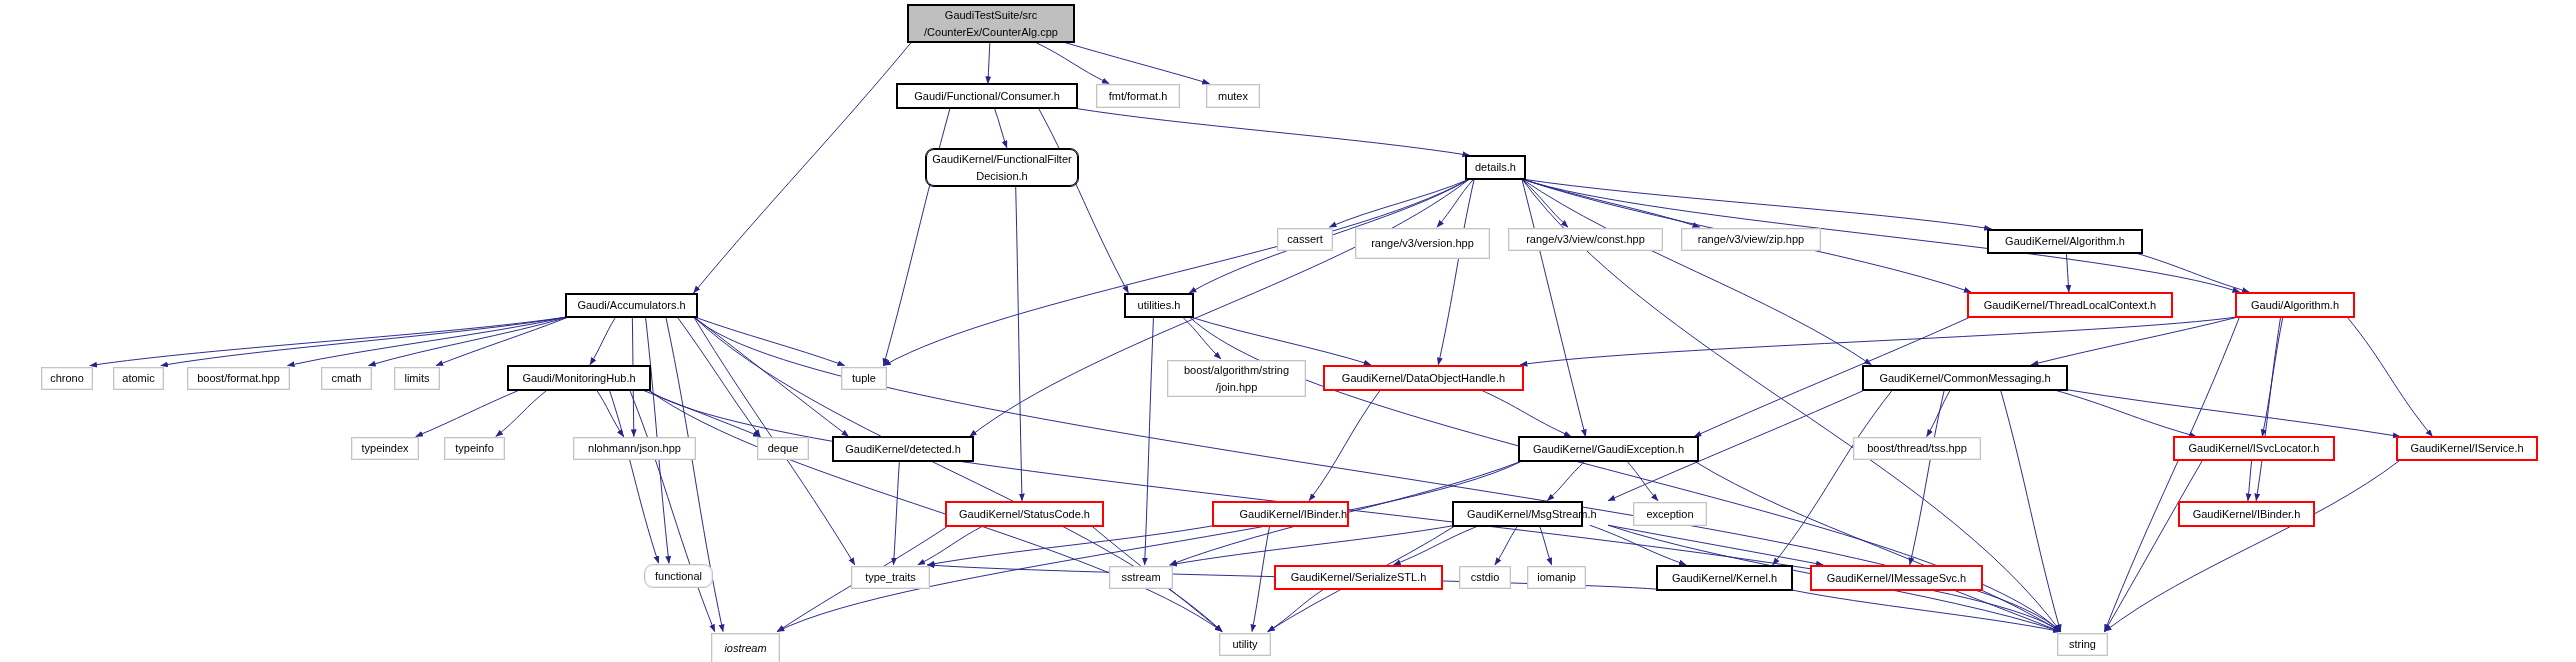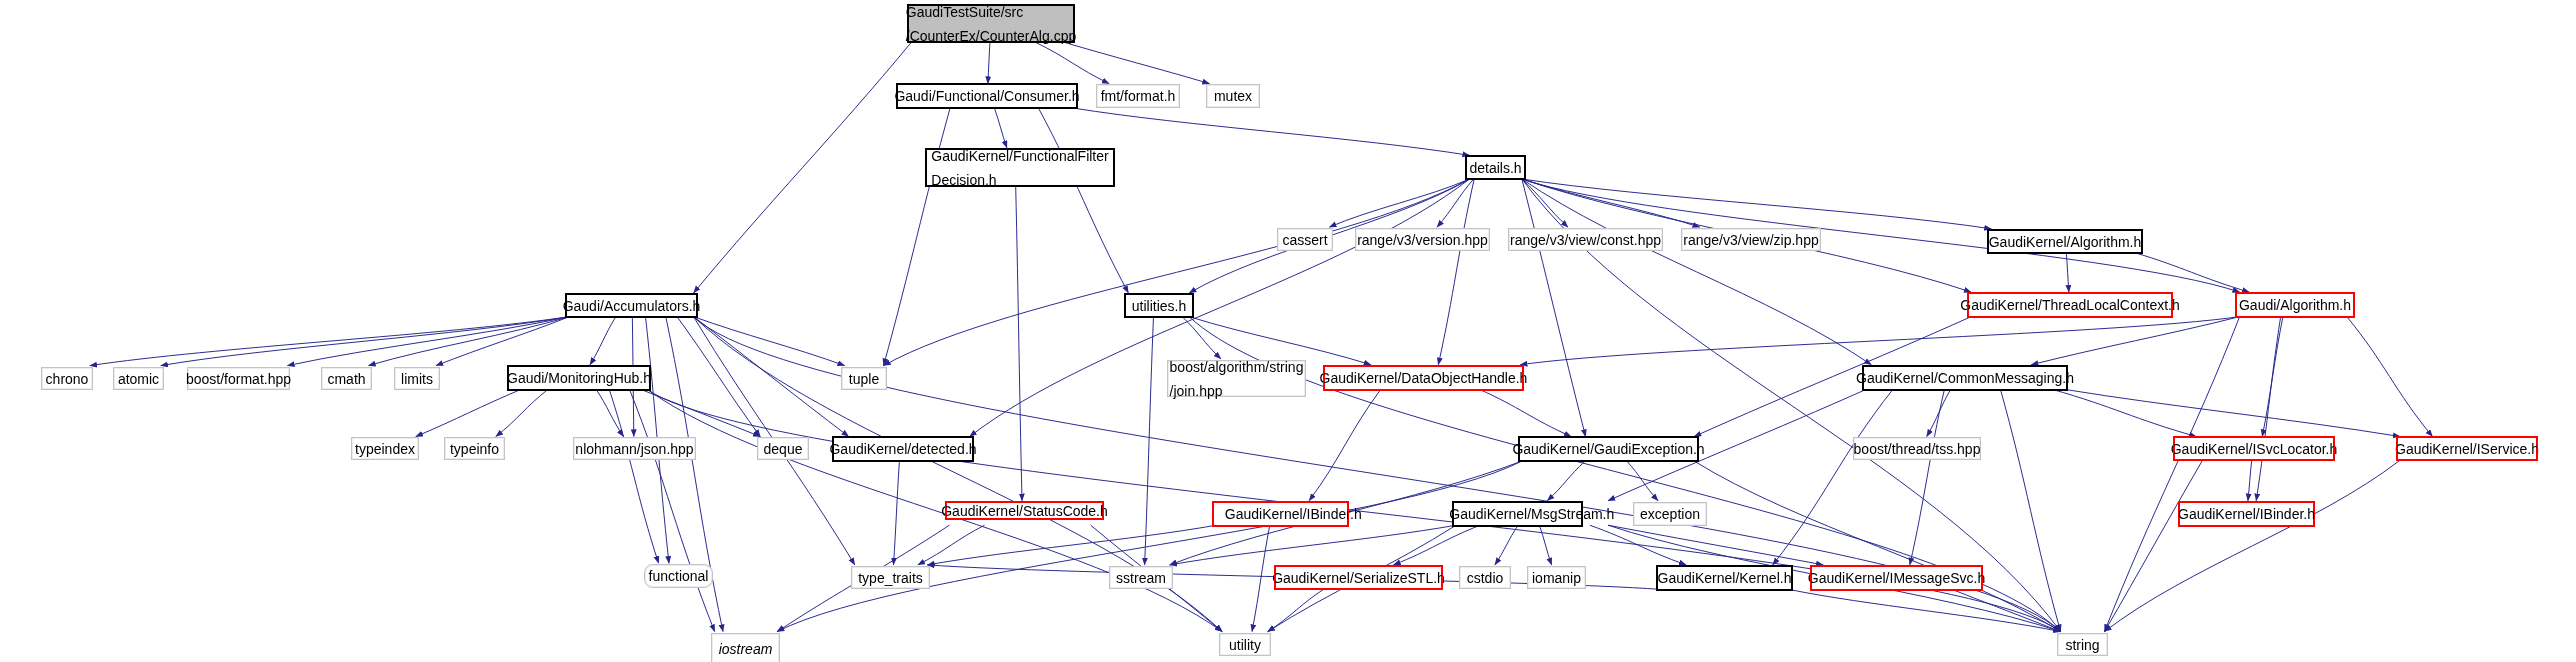--- a/index.html
+++ b/index.html
@@ -7,21 +7,22 @@
     position:relative;
     width:2576px;height:662px;
     background:#ffffff;
     font-family:"Liberation Sans","DejaVu Sans",sans-serif;
     overflow:hidden;
   }
   #edge-layer{position:absolute;left:0;top:0;width:2576px;height:662px;}
   .node{
     position:absolute;
     display:flex;align-items:center;justify-content:center;
-    font-size:14px;line-height:24px;color:#000000;
+    text-align:center;
+    font-size:11px;line-height:17px;color:#000000;
     background:#ffffff;
     border:0.8px solid #bfbfbf;
     box-sizing:border-box;
     white-space:pre-line;
     padding:0 3.4px;
     cursor:pointer;
   }
   .node.main{background:#bfbfbf;border:0.8px solid #000000;outline:0.8px solid #000000;cursor:default;}
   .node.expanded{border:0.8px solid #000000;outline:0.8px solid #000000;}
   .node.truncated{border:0.8px solid #ff0000;outline:0.8px solid #ff0000;}
@@ -133,25 +134,25 @@
         <path d="M2118.0,698 C2211.3,717.0 2346.7,729.0 2440.0,748" fill="none" stroke="#25258c" stroke-width="1.15" marker-end="url(#arrow)"></path>
         <path d="M2311.3,698 C2359.9,717.0 2391.4,729.0 2440.0,748" fill="none" stroke="#25258c" stroke-width="1.15" marker-end="url(#arrow)"></path>
       </g>
   </svg>
   <div id="node-layer">
       <div class="node main" style="left: 908px; top: 5px; width: 166px; height: 37px;"><span>GaudiTestSuite/src
 /CounterEx/CounterAlg.cpp</span></div>
       <div class="node expanded" style="left: 897px; top: 84px; width: 180px; height: 24px;"><span>Gaudi/Functional/Consumer.h</span></div>
       <div class="node leaf" style="left: 1096px; top: 84px; width: 84px; height: 24px;"><span>fmt/format.h</span></div>
       <div class="node leaf" style="left: 1206px; top: 84px; width: 54px; height: 24px;"><span>mutex</span></div>
-      <div class="node expanded" style="left: 926px; top: 149px; width: 188px; height: 37px;"><span>GaudiKernel/FunctionalFilter
+      <div class="node expanded" style="left: 926px; top: 149px; width: 152px; height: 37px; border-radius: 8px;"><span>GaudiKernel/FunctionalFilter
 Decision.h</span></div>
       <div class="node expanded" style="left: 1466px; top: 156px; width: 59px; height: 23px;"><span>details.h</span></div>
       <div class="node leaf" style="left: 1277px; top: 228px; width: 56px; height: 23px;"><span>cassert</span></div>
-      <div class="node leaf" style="left: 1355px; top: 228px; width: 135px; height: 23px;"><span>range/v3/version.hpp</span></div>
+      <div class="node leaf" style="left: 1355px; top: 228px; width: 135px; height: 31px;"><span>range/v3/version.hpp</span></div>
       <div class="node leaf" style="left: 1508px; top: 228px; width: 155px; height: 23px;"><span>range/v3/view/const.hpp</span></div>
       <div class="node leaf" style="left: 1681px; top: 228px; width: 140px; height: 23px;"><span>range/v3/view/zip.hpp</span></div>
       <div class="node expanded" style="left: 1988px; top: 230px; width: 154px; height: 23px;"><span>GaudiKernel/Algorithm.h</span></div>
       <div class="node truncated" style="left: 1968px; top: 293px; width: 204px; height: 24px;"><span>GaudiKernel/ThreadLocalContext.h</span></div>
       <div class="node truncated" style="left: 2236px; top: 293px; width: 118px; height: 24px;"><span>Gaudi/Algorithm.h</span></div>
       <div class="node expanded" style="left: 566px; top: 294px; width: 131px; height: 23px;"><span>Gaudi/Accumulators.h</span></div>
       <div class="node expanded" style="left: 1125px; top: 294px; width: 68px; height: 23px;"><span>utilities.h</span></div>
       <div class="node leaf" style="left: 41px; top: 367px; width: 52px; height: 23px;"><span>chrono</span></div>
       <div class="node leaf" style="left: 113px; top: 367px; width: 51px; height: 23px;"><span>atomic</span></div>
       <div class="node leaf" style="left: 187px; top: 367px; width: 103px; height: 23px;"><span>boost/format.hpp</span></div>
@@ -165,21 +166,21 @@
       <div class="node expanded" style="left: 1863px; top: 366px; width: 204px; height: 24px;"><span>GaudiKernel/CommonMessaging.h</span></div>
       <div class="node leaf" style="left: 351px; top: 437px; width: 68px; height: 23px;"><span>typeindex</span></div>
       <div class="node leaf" style="left: 444px; top: 437px; width: 61px; height: 23px;"><span>typeinfo</span></div>
       <div class="node leaf" style="left: 573px; top: 437px; width: 123px; height: 23px;"><span>nlohmann/json.hpp</span></div>
       <div class="node leaf" style="left: 757px; top: 437px; width: 52px; height: 23px;"><span>deque</span></div>
       <div class="node expanded" style="left: 833px; top: 437px; width: 140px; height: 24px;"><span>GaudiKernel/detected.h</span></div>
       <div class="node expanded" style="left: 1519px; top: 437px; width: 179px; height: 24px;"><span>GaudiKernel/GaudiException.h</span></div>
       <div class="node leaf" style="left: 1853px; top: 437px; width: 128px; height: 23px;"><span>boost/thread/tss.hpp</span></div>
       <div class="node truncated" style="left: 2174px; top: 437px; width: 160px; height: 23px;"><span>GaudiKernel/ISvcLocator.h</span></div>
       <div class="node truncated" style="left: 2397px; top: 437px; width: 140px; height: 23px;"><span>GaudiKernel/IService.h</span></div>
-      <div class="node truncated" style="left: 946px; top: 502px; width: 157px; height: 17px;"><span>GaudiKernel/StatusCode.h</span></div>
+      <div class="node truncated" style="left: 946px; top: 502px; width: 157px; height: 24px;"><span>GaudiKernel/StatusCode.h</span></div>
       <div class="node truncated" style="left: 1213px; top: 502px; width: 135px; height: 24px; padding-left: 29px;"><span>GaudiKernel/IBinder.h</span></div>
       <div class="node expanded" style="left: 1453px; top: 502px; width: 129px; height: 24px; padding-left: 32px;"><span>GaudiKernel/MsgStream.h</span></div>
       <div class="node leaf" style="left: 1633px; top: 502px; width: 74px; height: 24px;"><span>exception</span></div>
       <div class="node truncated" style="left: 2179px; top: 502px; width: 135px; height: 24px;"><span>GaudiKernel/IBinder.h</span></div>
       <div class="node leaf" style="left: 644px; top: 564px; width: 69px; height: 24px; border-radius: 9px;"><span>functional</span></div>
       <div class="node leaf" style="left: 851px; top: 566px; width: 79px; height: 23px;"><span>type_traits</span></div>
       <div class="node leaf" style="left: 1109px; top: 566px; width: 64px; height: 23px;"><span>sstream</span></div>
       <div class="node truncated" style="left: 1275px; top: 566px; width: 167px; height: 23px;"><span>GaudiKernel/SerializeSTL.h</span></div>
       <div class="node leaf" style="left: 1459px; top: 566px; width: 52px; height: 23px;"><span>cstdio</span></div>
       <div class="node leaf" style="left: 1527px; top: 566px; width: 59px; height: 23px;"><span>iomanip</span></div>

